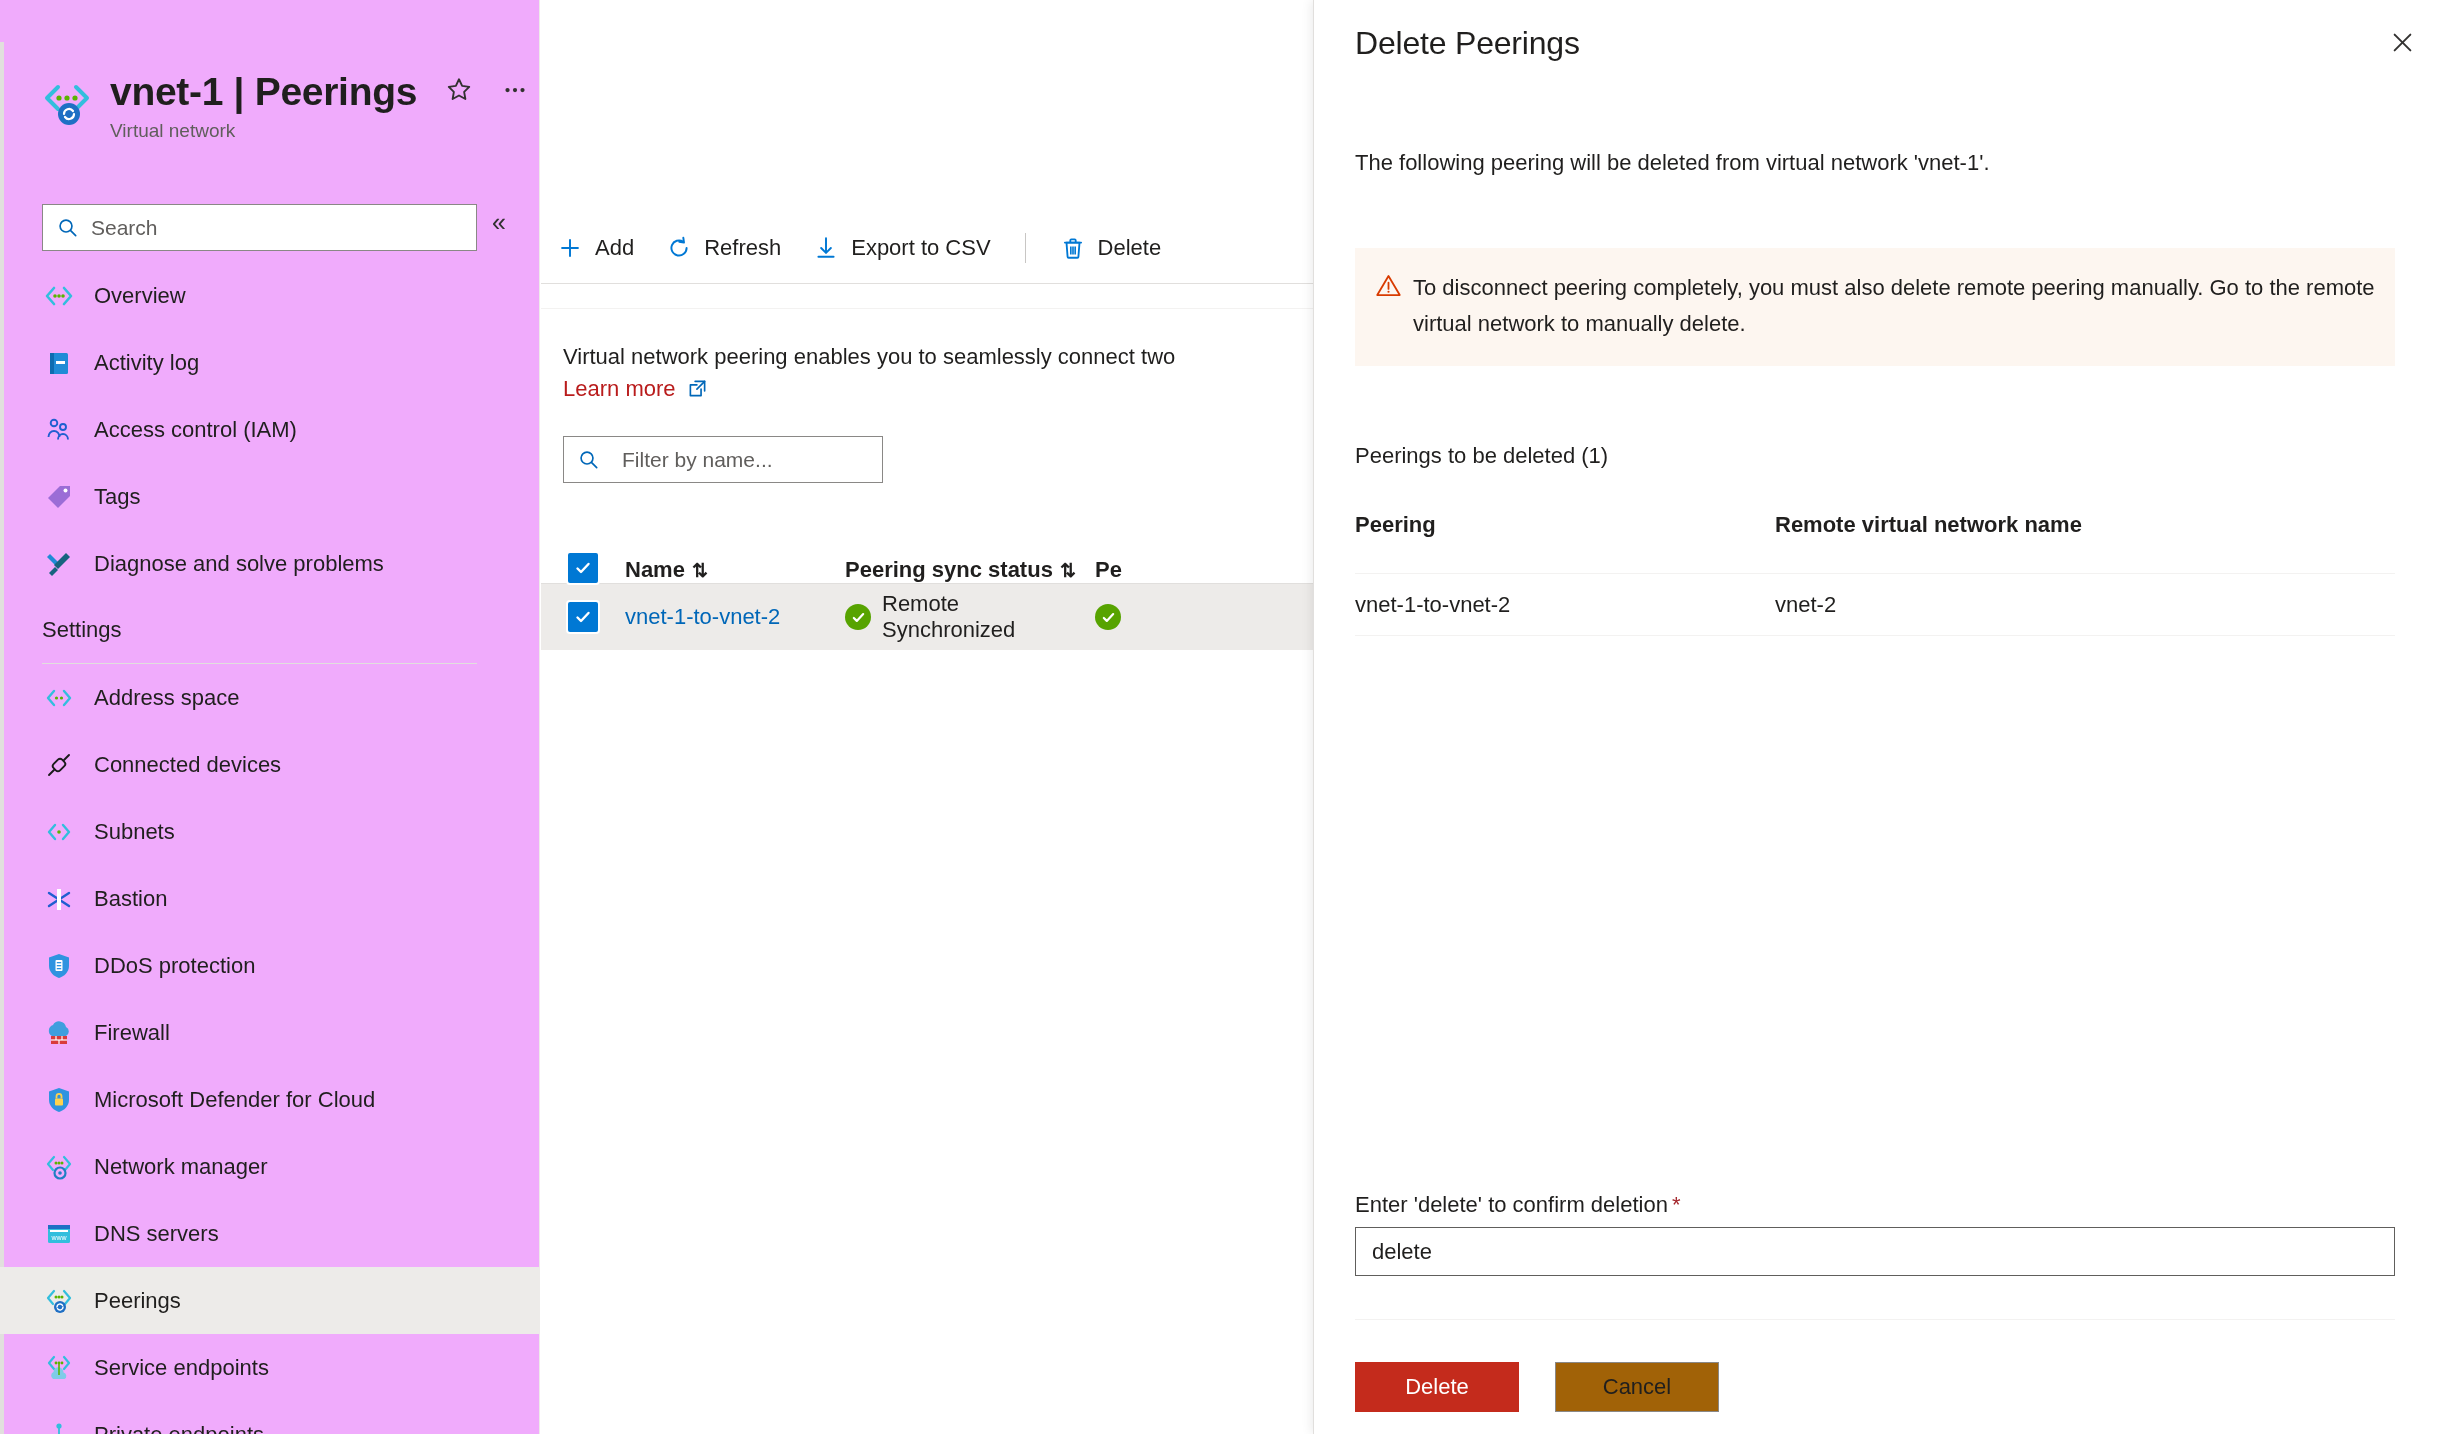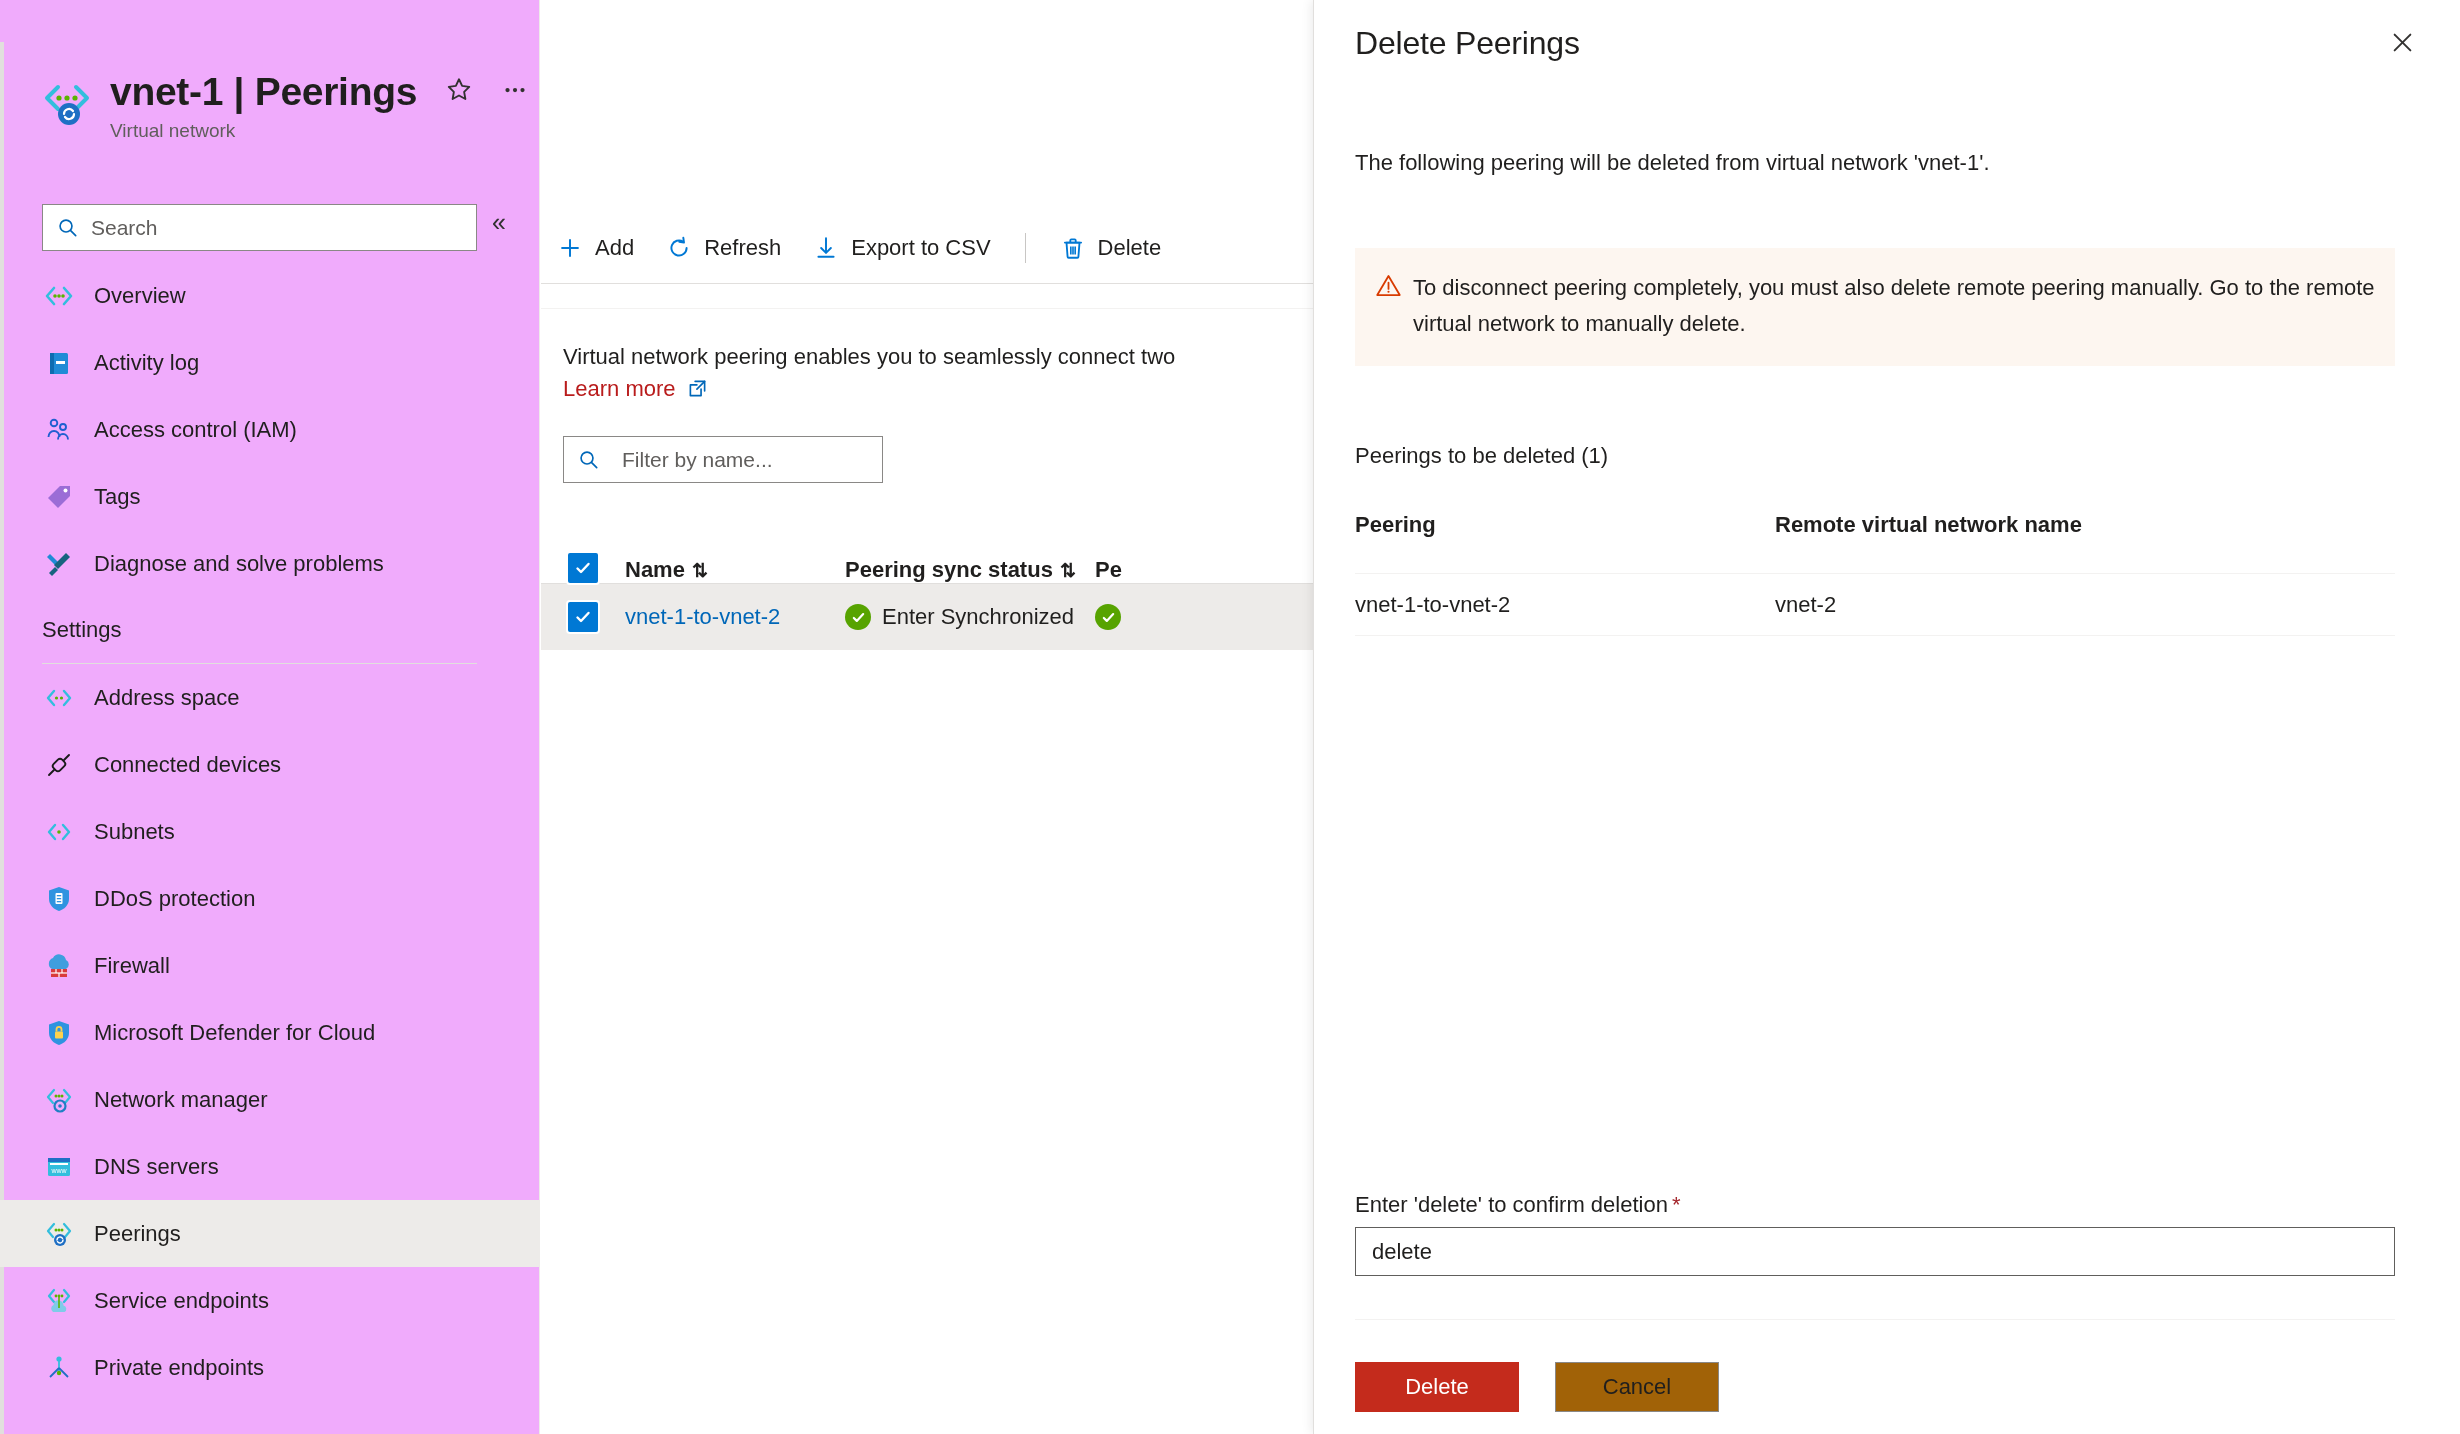--- a/index.html
+++ b/index.html
@@ -356,20 +356,30 @@
         <span class="ic">
           <svg width="30" height="30" viewBox="0 0 30 30">
               <path d="M11 8 L5 15 L11 22" fill="none" stroke="#32bedd" stroke-width="2.4" stroke-linecap="round" stroke-linejoin="round"></path>
               <path d="M19 8 L25 15 L19 22" fill="none" stroke="#32bedd" stroke-width="2.4" stroke-linecap="round" stroke-linejoin="round"></path>
               <circle cx="15" cy="15" r="1.8" fill="#5ab400"></circle>
             </svg>
         </span>
         <span class="lbl">Subnets</span>
       </div>
 
+      <div class="nav-item">
+        <span class="ic">
+          <svg width="30" height="30" viewBox="0 0 30 30">
+              <line x1="5" y1="9" x2="25" y2="22" stroke="#1f5fd0" stroke-width="2.4" stroke-linecap="round"></line>
+              <line x1="25" y1="9" x2="5" y2="22" stroke="#1f5fd0" stroke-width="2.4" stroke-linecap="round"></line>
+              <line x1="15" y1="5" x2="15" y2="26" stroke="#ffffff" stroke-width="4"></line>
+            </svg>
+        </span>
+        <span class="lbl">Bastion</span>
+      </div>
 
       <div class="nav-item">
         <span class="ic">
           <svg width="30" height="30" viewBox="0 0 30 30">
               <path d="M15 3 L25 6.5 V15 c0 6-5 10.5-10 12 -5-1.5-10-6-10-12 V6.5 Z" fill="#2f93e0"></path>
               <rect x="11.5" y="9" width="7" height="11" rx="1" fill="#ffffff"></rect>
               <rect x="12.8" y="11" width="4.4" height="1.3" fill="#2f93e0"></rect>
               <rect x="12.8" y="14" width="4.4" height="1.3" fill="#2f93e0"></rect>
               <rect x="12.8" y="17" width="4.4" height="1.3" fill="#2f93e0"></rect>
             </svg>
@@ -575,21 +585,21 @@
               </svg>
           </span>
         </div>
         <div class="cell-name">vnet-1-to-vnet-2</div>
         <div class="cell-sync">
           <span class="okdot">
             <svg width="17" height="17" viewBox="0 0 20 20">
                 <path d="M4.5 10.5 L8 14 L15.5 6" fill="none" stroke="#fff" stroke-width="2.6" stroke-linecap="round" stroke-linejoin="round"></path>
               </svg>
           </span>
-          <span>Enter Synchronized</span>
+          <span>Remote Synchronized</span>
         </div>
         <div class="cell-more">
           <span class="okdot">
             <svg width="17" height="17" viewBox="0 0 20 20">
                 <path d="M4.5 10.5 L8 14 L15.5 6" fill="none" stroke="#fff" stroke-width="2.6" stroke-linecap="round" stroke-linejoin="round"></path>
               </svg>
           </span>
         </div>
       </div>
     </div>

